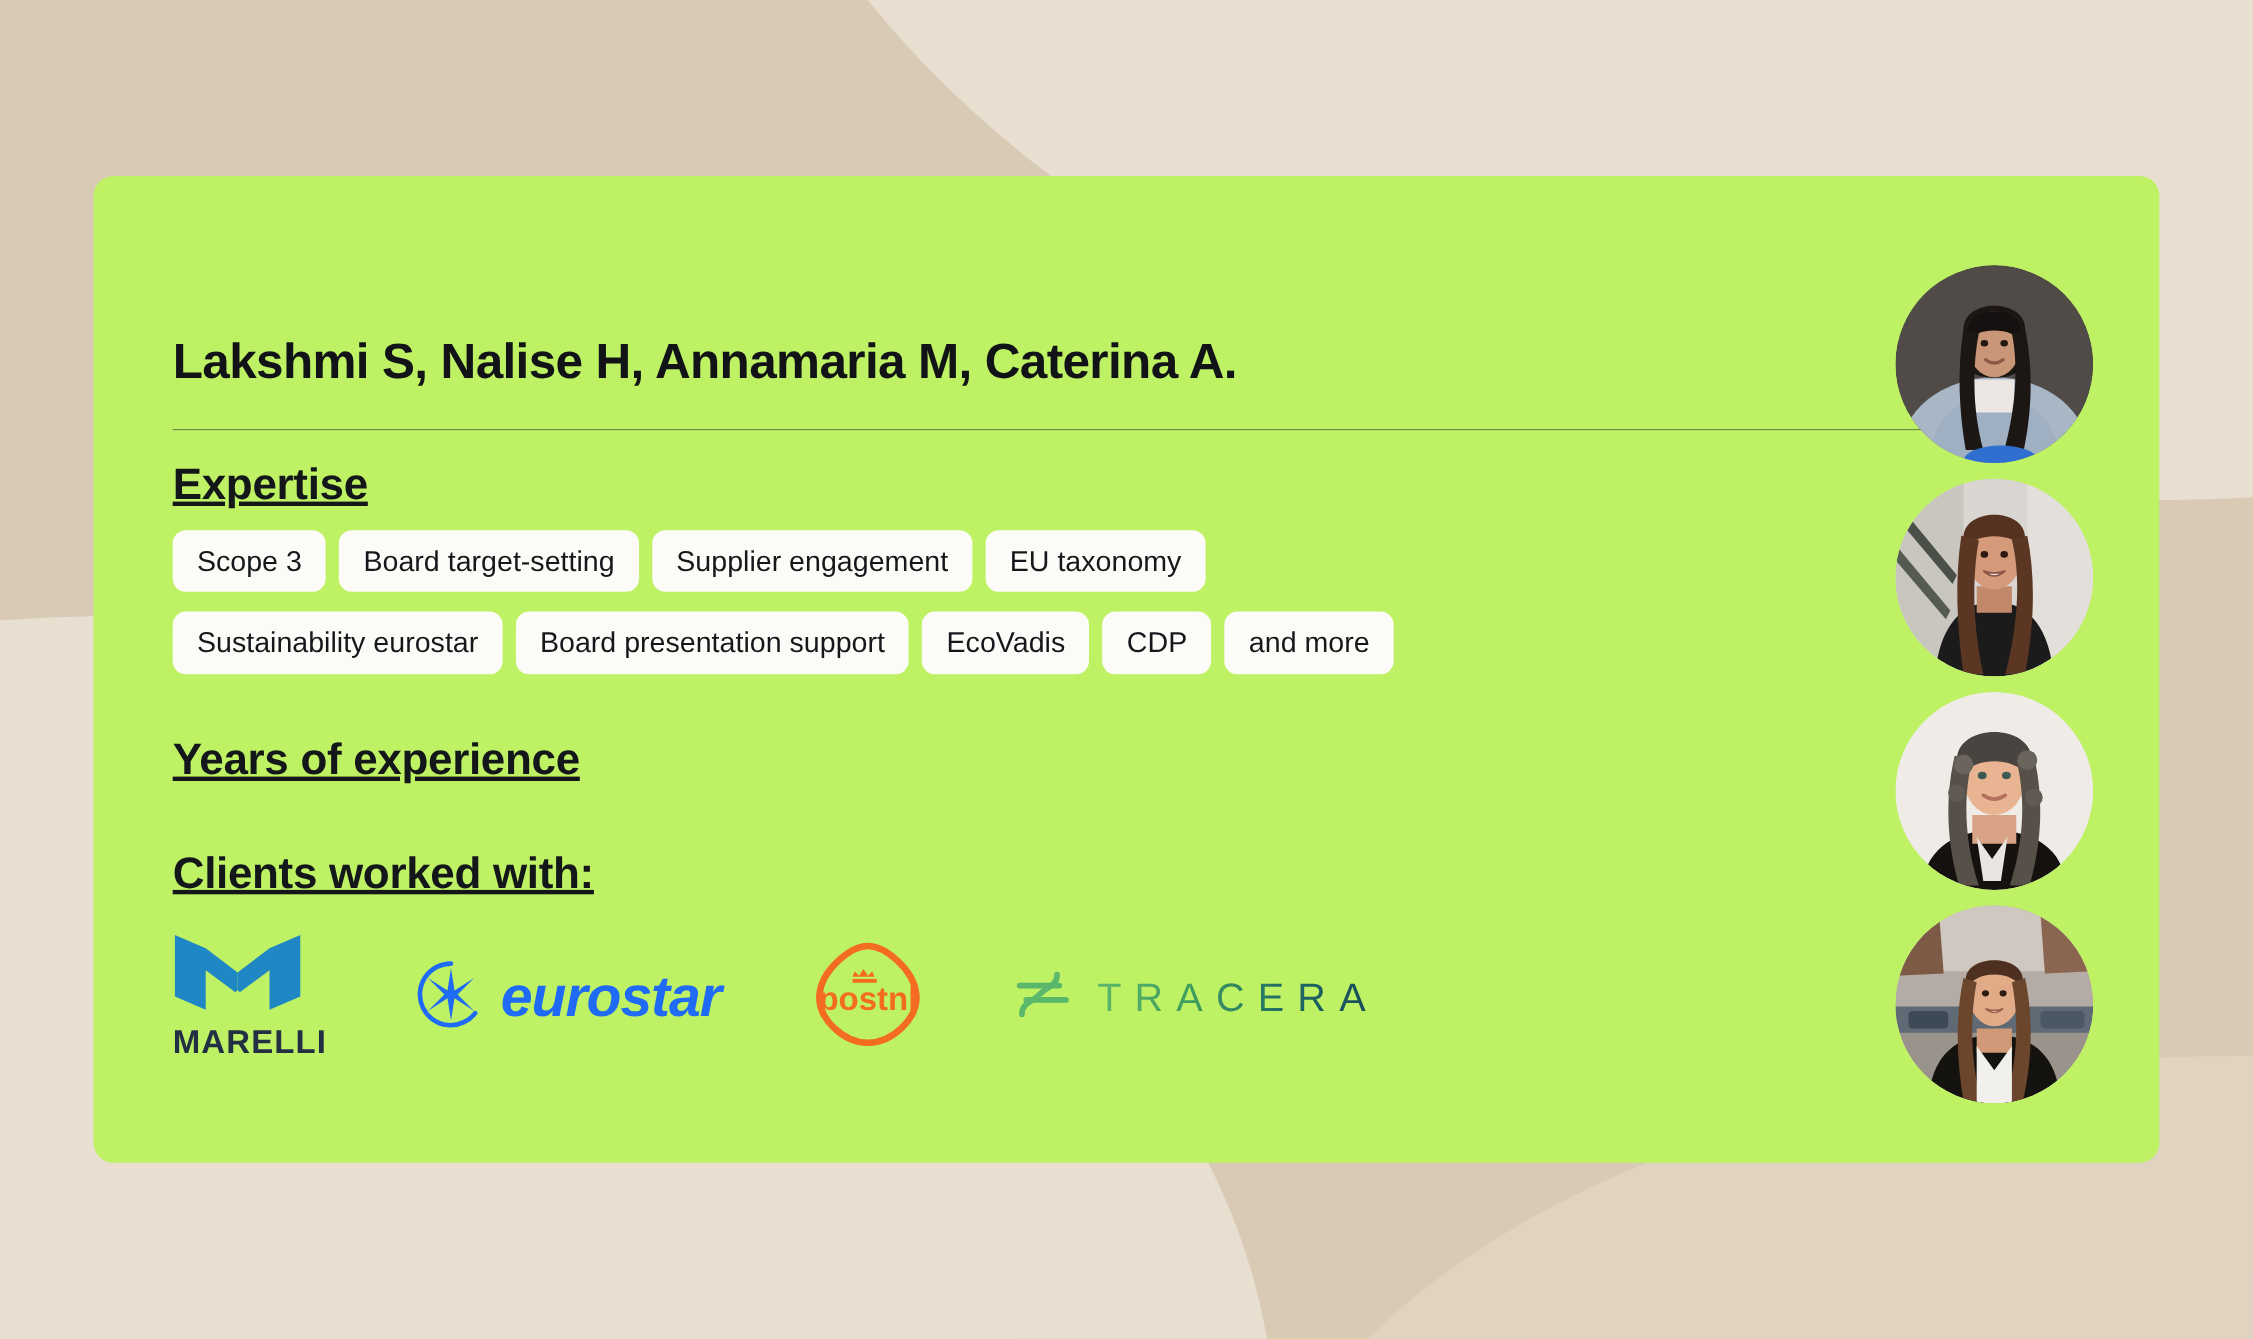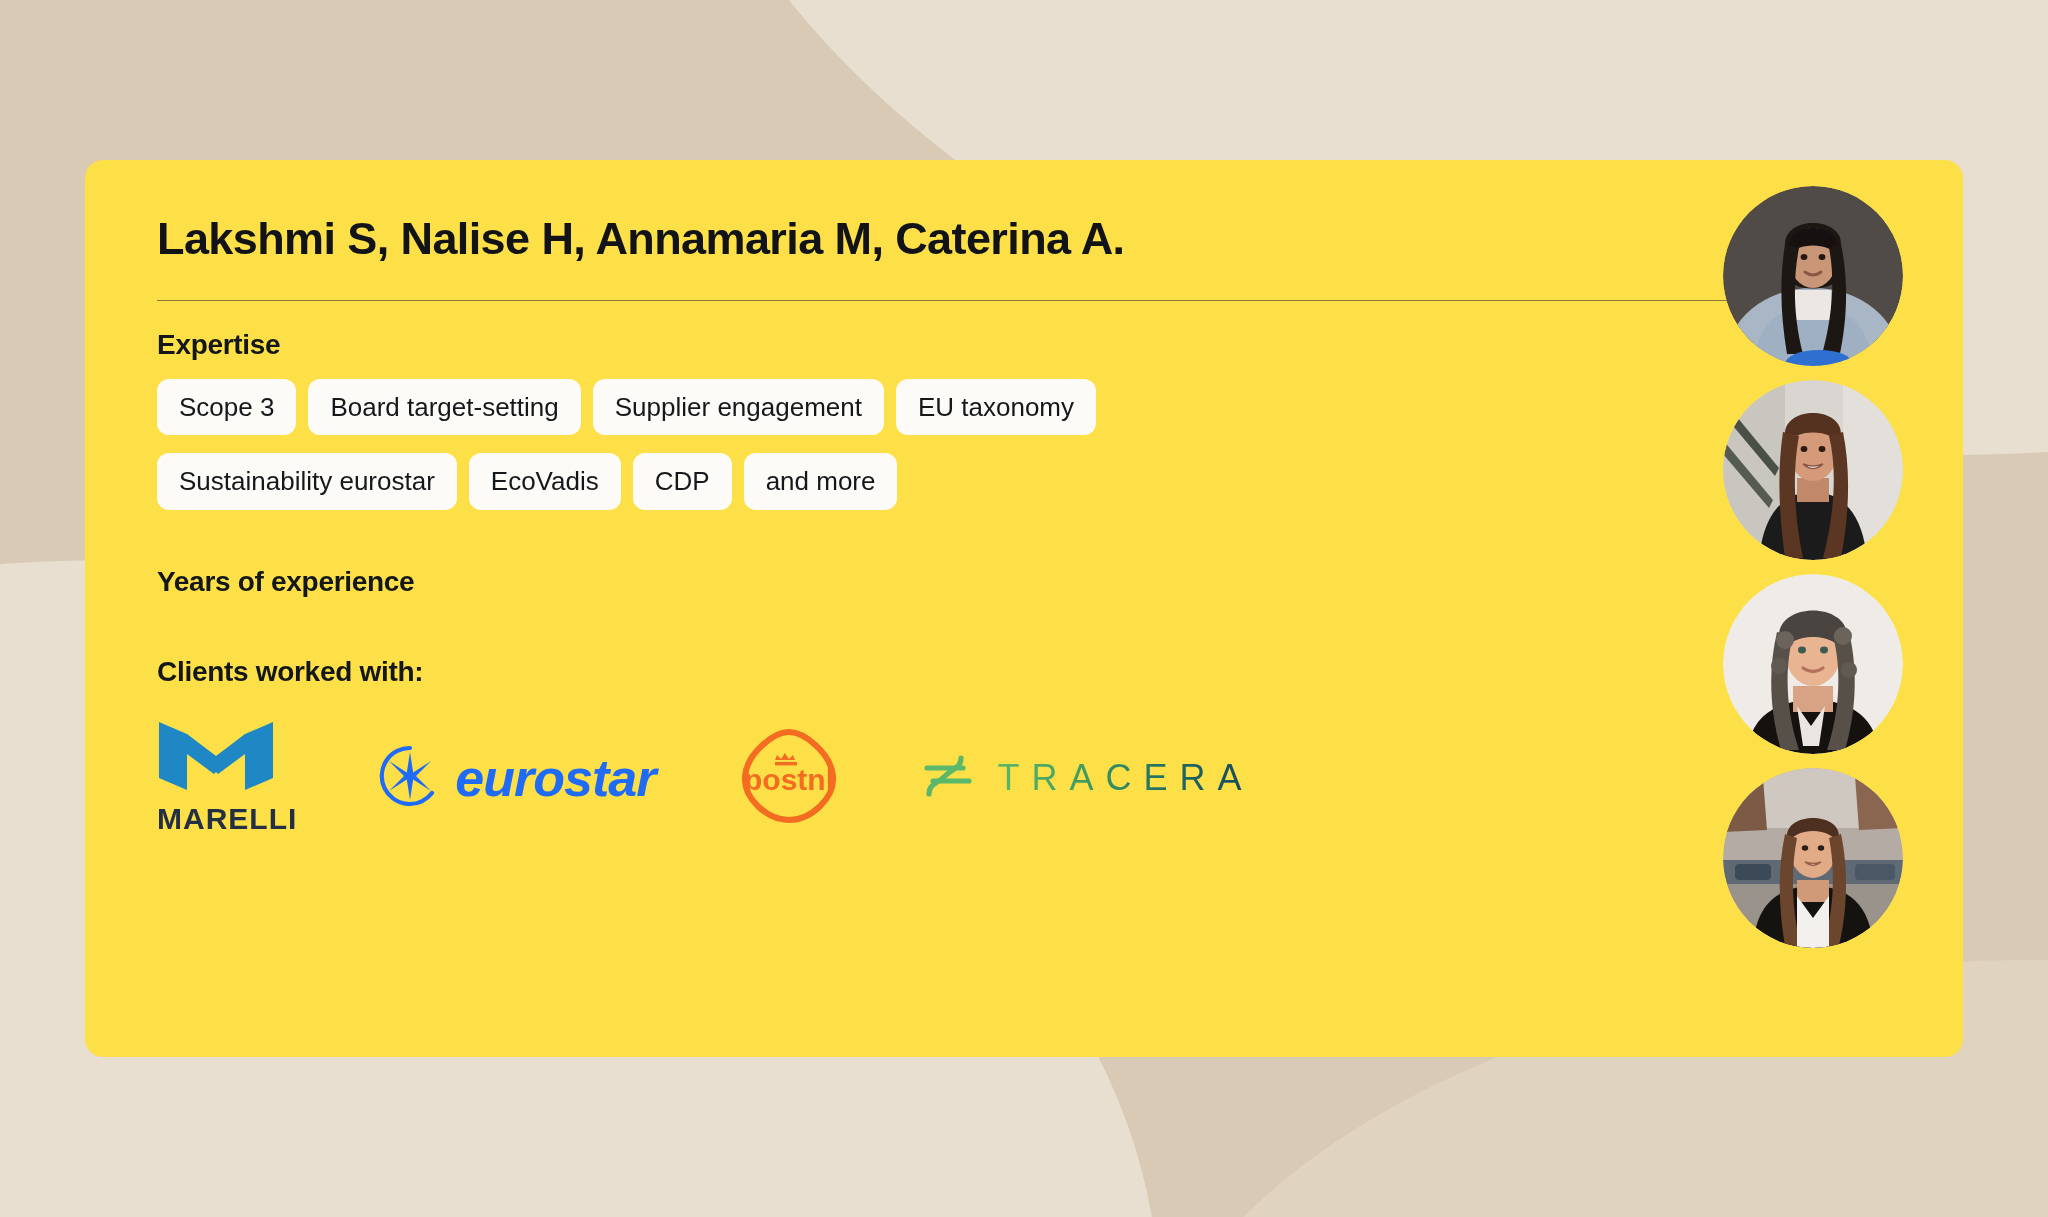--- a/index.html
+++ b/index.html
@@ -52,24 +52,25 @@
     background: #e0d3c0;
   }
 
   
   .card {
     position: absolute;
     left: 85px;
     top: 160px;
     width: 1878px;
     height: 897px;
-    background: #fde047;
+    background: #bef264;
     border-radius: 18px;
     z-index: 2;
     display: flex;
+    align-items: center;
   }
 
   .card-main {
     flex: 1 1 auto;
     padding: 54px 0 0 72px;
     min-width: 0;
   }
 
   .card-side {
     flex: 0 0 300px;
@@ -91,24 +92,25 @@
   }
   .rule {
     margin-top: 36px;
     width: 1594px;
     height: 1px;
     background: #2a2a2a;
     opacity: .55;
   }
 
   .section-heading {
-    font-size: 28px;
+    font-size: 40px;
     font-weight: 700;
     color: #14171a;
     letter-spacing: -0.3px;
+    text-decoration: underline;
   }
   .h-expertise { margin-top: 28px; }
   .h-years     { margin-top: 56px; }
   .h-clients   { margin-top: 58px; }
 
   
   .pill-row {
     display: flex;
     flex-wrap: wrap;
     gap: 12px;
@@ -202,20 +204,21 @@
 
     <div class="pill-rows-wrap">
       <div class="pill-row">
         <span class="pill">Scope 3</span>
         <span class="pill">Board target-setting</span>
         <span class="pill">Supplier engagement</span>
         <span class="pill">EU taxonomy</span>
       </div>
       <div class="pill-row">
         <span class="pill">Sustainability eurostar</span>
+        <span class="pill">Board presentation support</span>
         <span class="pill">EcoVadis</span>
         <span class="pill">CDP</span>
         <span class="pill">and more</span>
       </div>
     </div>
 
     <div class="section-heading h-years">Years of experience</div>
 
 
     <div class="section-heading h-clients">Clients worked with:</div>

